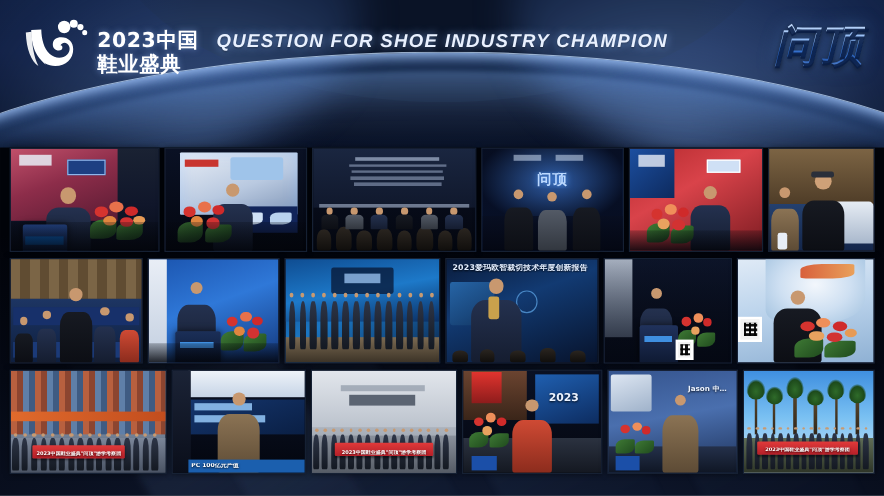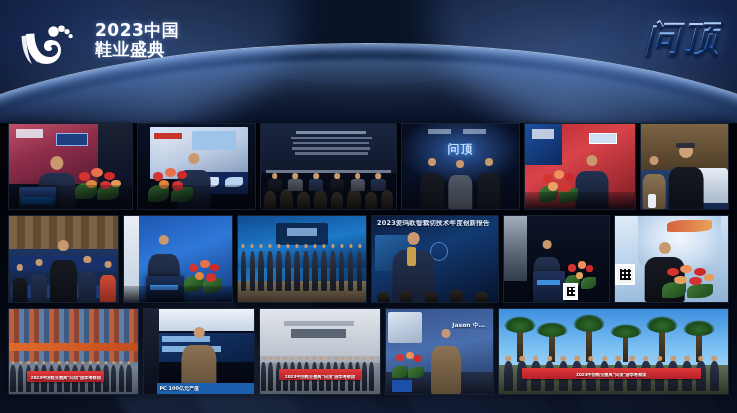--- a/index.html
+++ b/index.html
@@ -62,22 +62,22 @@
   }
   .horizon-core {
     position:absolute; left:50%; transform:translateX(-50%);
     bottom:-256px; width:980px; height:320px; border-radius:50% 50% 0 0;
     background:linear-gradient(180deg, rgba(150,195,255,.30) 0%, rgba(30,55,110,.12) 18%, rgba(0,0,0,0) 40%);
     filter:blur(2px);
   }
 
   
   #brand-left {
-    position:absolute; left:20px; top:22px; height:56px;
-    display:flex; align-items:flex-start; gap:21px;
+    position:absolute; left:20px; top:7px; height:56px;
+    display:flex; align-items:flex-end; gap:7px;
   }
   .mark { width:54px; height:50px; position:relative; flex:0 0 auto; }
   .brand-cn { display:flex; flex-direction:column; align-items:flex-start; line-height:1.02; }
   .brand-cn .l1, .brand-cn .l2 {
     color:#ffffff; font-weight:bold; letter-spacing:.5px;
     font-family:"DejaVu Sans", sans-serif;
     text-shadow:0 0 5px rgba(150,190,255,.55);
   }
   .brand-cn .l1 { font-size:17px; }
   .brand-cn .l2 { font-size:17px; margin-top:2px; }
@@ -235,20 +235,21 @@
           </g>
         </svg>
       </span>
       <span class="brand-cn">
         <span class="l1">2023中国</span>
         <span class="l2">鞋业盛典</span>
       </span>
     </div>
 
     <div id="title-block">
+      <div id="title-en">QUESTION FOR SHOE INDUSTRY CHAMPION</div>
     </div>
 
     <div id="brand-right">问顶</div>
   </div>
 
   <div id="grid">
 
     <div class="row">
 
       <div class="photo" style="flex:0 0 125px">
@@ -636,20 +637,42 @@
             <i style="left:73%"></i>
               <i style="left:79%"></i>
               <i style="left:85%"></i>
               <i style="left:91%"></i>
           </div>
           <div class="banner-red" style="left:16%;bottom:16%;width:68%;height:13%"></div>
         </div>
         <div class="cap" style="bottom:17%;left:17%;width:66%;text-align:center;font-size:4.2px;font-weight:bold">2023中国鞋业盛典"问顶"游学考察团</div>
       </div>
 
+      <div class="photo" style="flex:0 0 117px">
+        <div class="scene bg-dark">
+          <div style="position:absolute;left:0;top:0;width:46%;height:48%;background:linear-gradient(180deg,#6b4430,#3a2519)"></div>
+          <div style="position:absolute;left:6%;top:2%;width:22%;height:30%;background:linear-gradient(180deg,#e0342e,#8e1c1c)"></div>
+          <div style="position:absolute;left:52%;top:4%;width:46%;height:48%;background:linear-gradient(160deg,#1f5fb0,#0d2c60)"></div>
+          <div style="position:absolute;left:0;bottom:0;width:100%;height:34%;background:linear-gradient(180deg,#2b3240,#141821)"></div>
+          <div class="person" style="left:36%;width:28%;height:72%">
+              <div class="head" style="top:0;width:32%;padding-top:32%"></div>
+              <div class="body suit-red" style="top:28%;width:100%;height:72%"></div>
+            </div>
+          <div class="bouquet" style="left:4%;bottom:20%;width:34%;height:40%">
+            <div class="leaf" style="left:0%;top:50%;width:42%;height:38%"></div>
+            <div class="leaf" style="left:44%;top:54%;width:42%;height:34%"></div>
+            <div class="f" style="left:10%;top:14%;width:22%;height:22%;background:#d5332f"></div>
+            <div class="f" style="left:36%;top:4%;width:22%;height:22%;background:#ef8f5a"></div>
+            <div class="f" style="left:60%;top:16%;width:20%;height:20%;background:#cf2a2a"></div>
+            <div class="f" style="left:28%;top:36%;width:22%;height:22%;background:#e8a25f"></div>
+          </div>
+          <div style="position:absolute;left:6%;bottom:2%;width:18%;height:14%;background:#1b4fa8;display:flex;align-items:center;justify-content:center"></div>
+        </div>
+        <div class="cap" style="top:22%;left:62%;font-size:9px;font-weight:bold;color:#eaf2ff">2023</div>
+      </div>
 
       <div class="photo" style="flex:0 0 109px">
         <div class="scene" style="background:linear-gradient(170deg,#35548e 0%,#4a6fae 45%,#1d3159 100%)">
           <div style="position:absolute;left:2%;top:4%;width:32%;height:36%;background:linear-gradient(160deg,#dde6f2,#9fb2ca);border-radius:2px"></div>
           <div style="position:absolute;left:0;bottom:0;width:100%;height:26%;background:linear-gradient(180deg,#24304a,#0f1624)"></div>
           <div class="person" style="left:42%;width:28%;height:76%">
               <div class="head" style="top:0;width:30%;padding-top:30%"></div>
               <div class="body suit-tan" style="top:26%;width:100%;height:74%"></div>
             </div>
           <div class="bouquet" style="left:6%;bottom:14%;width:34%;height:38%">

